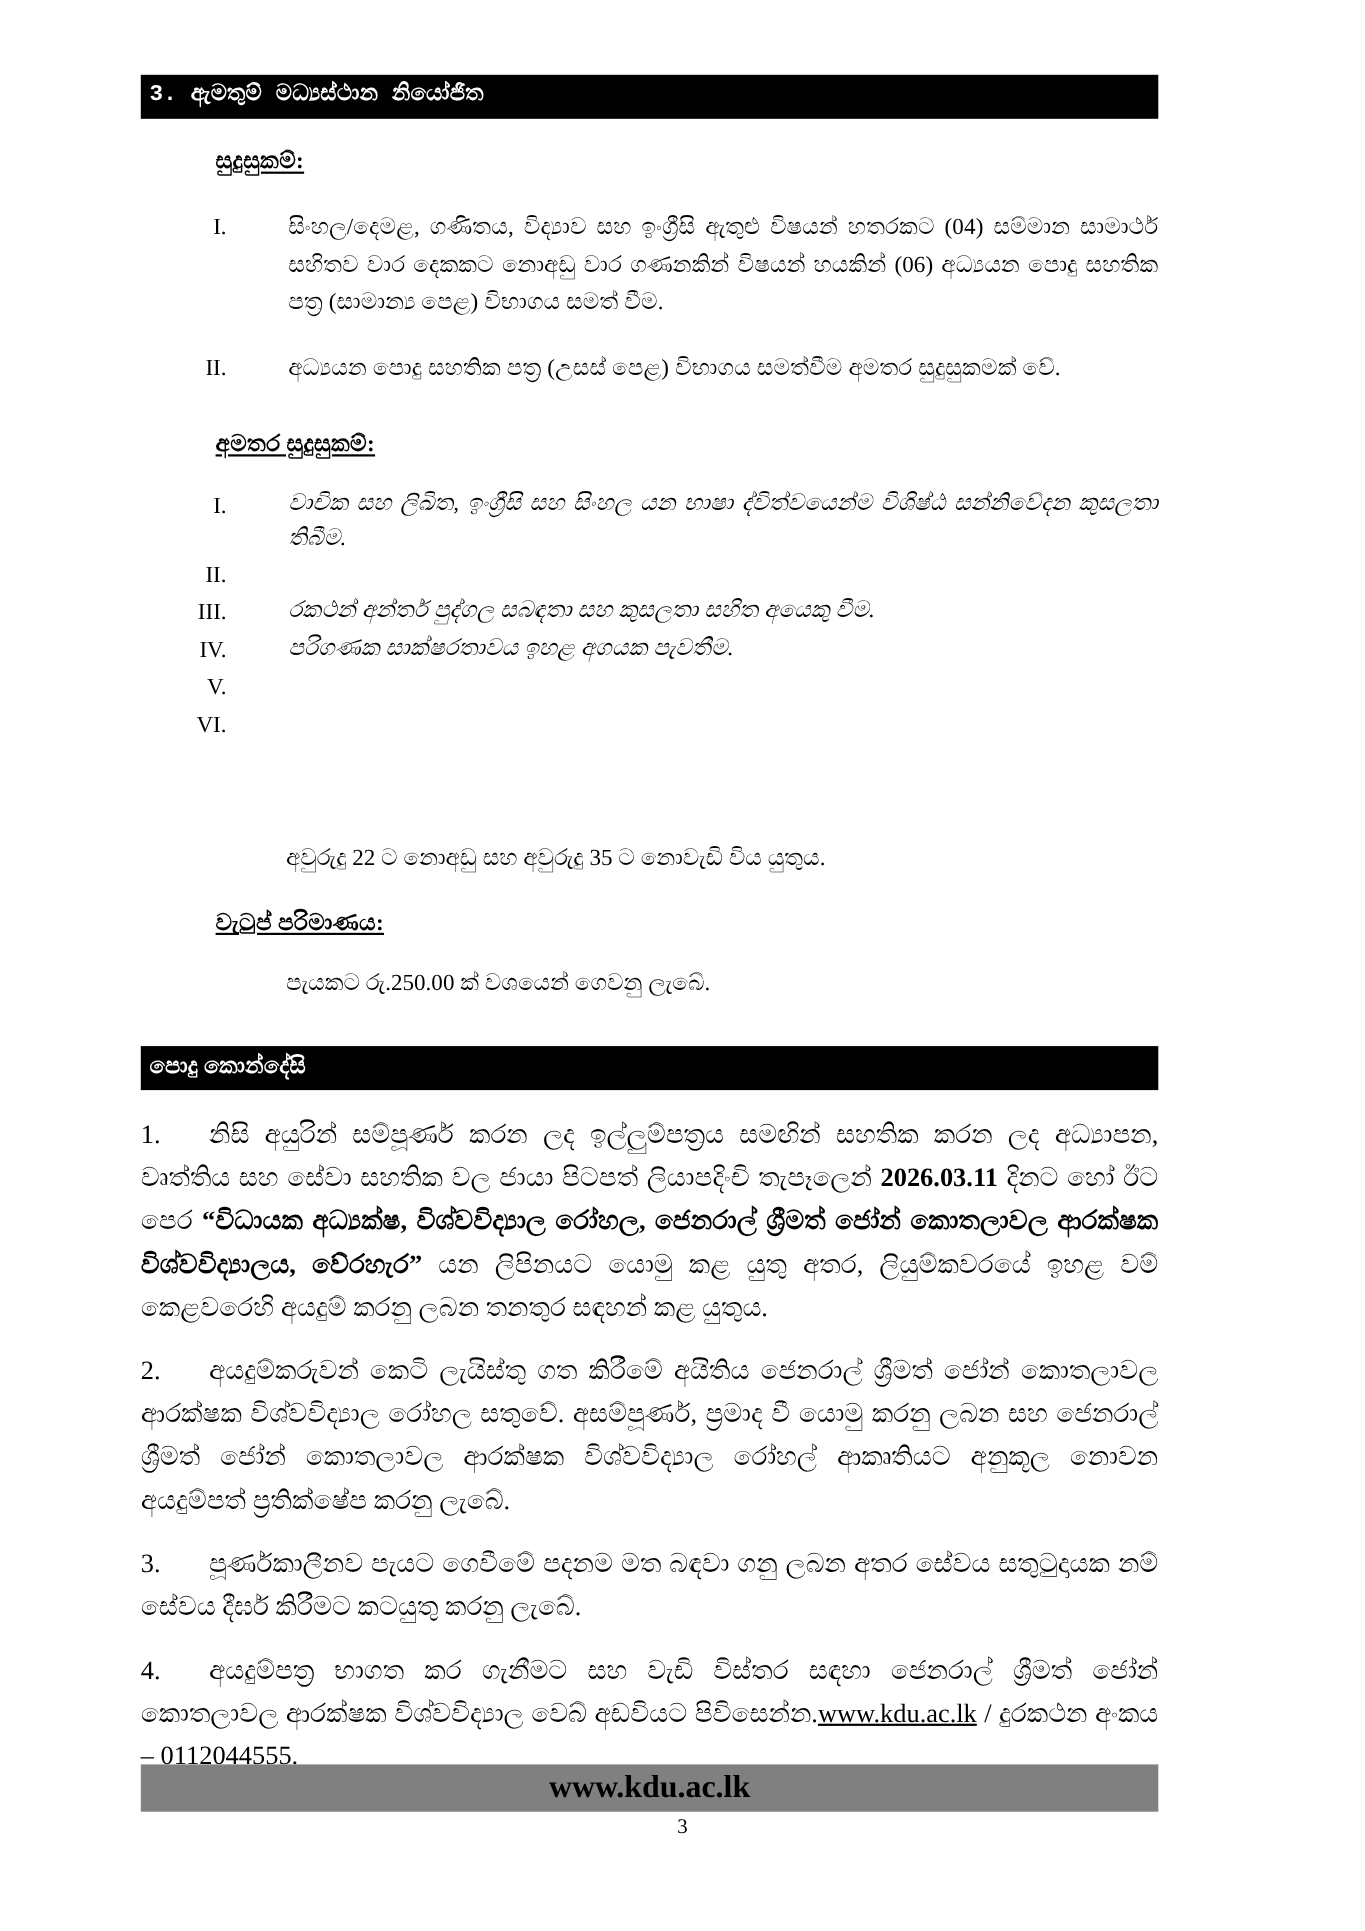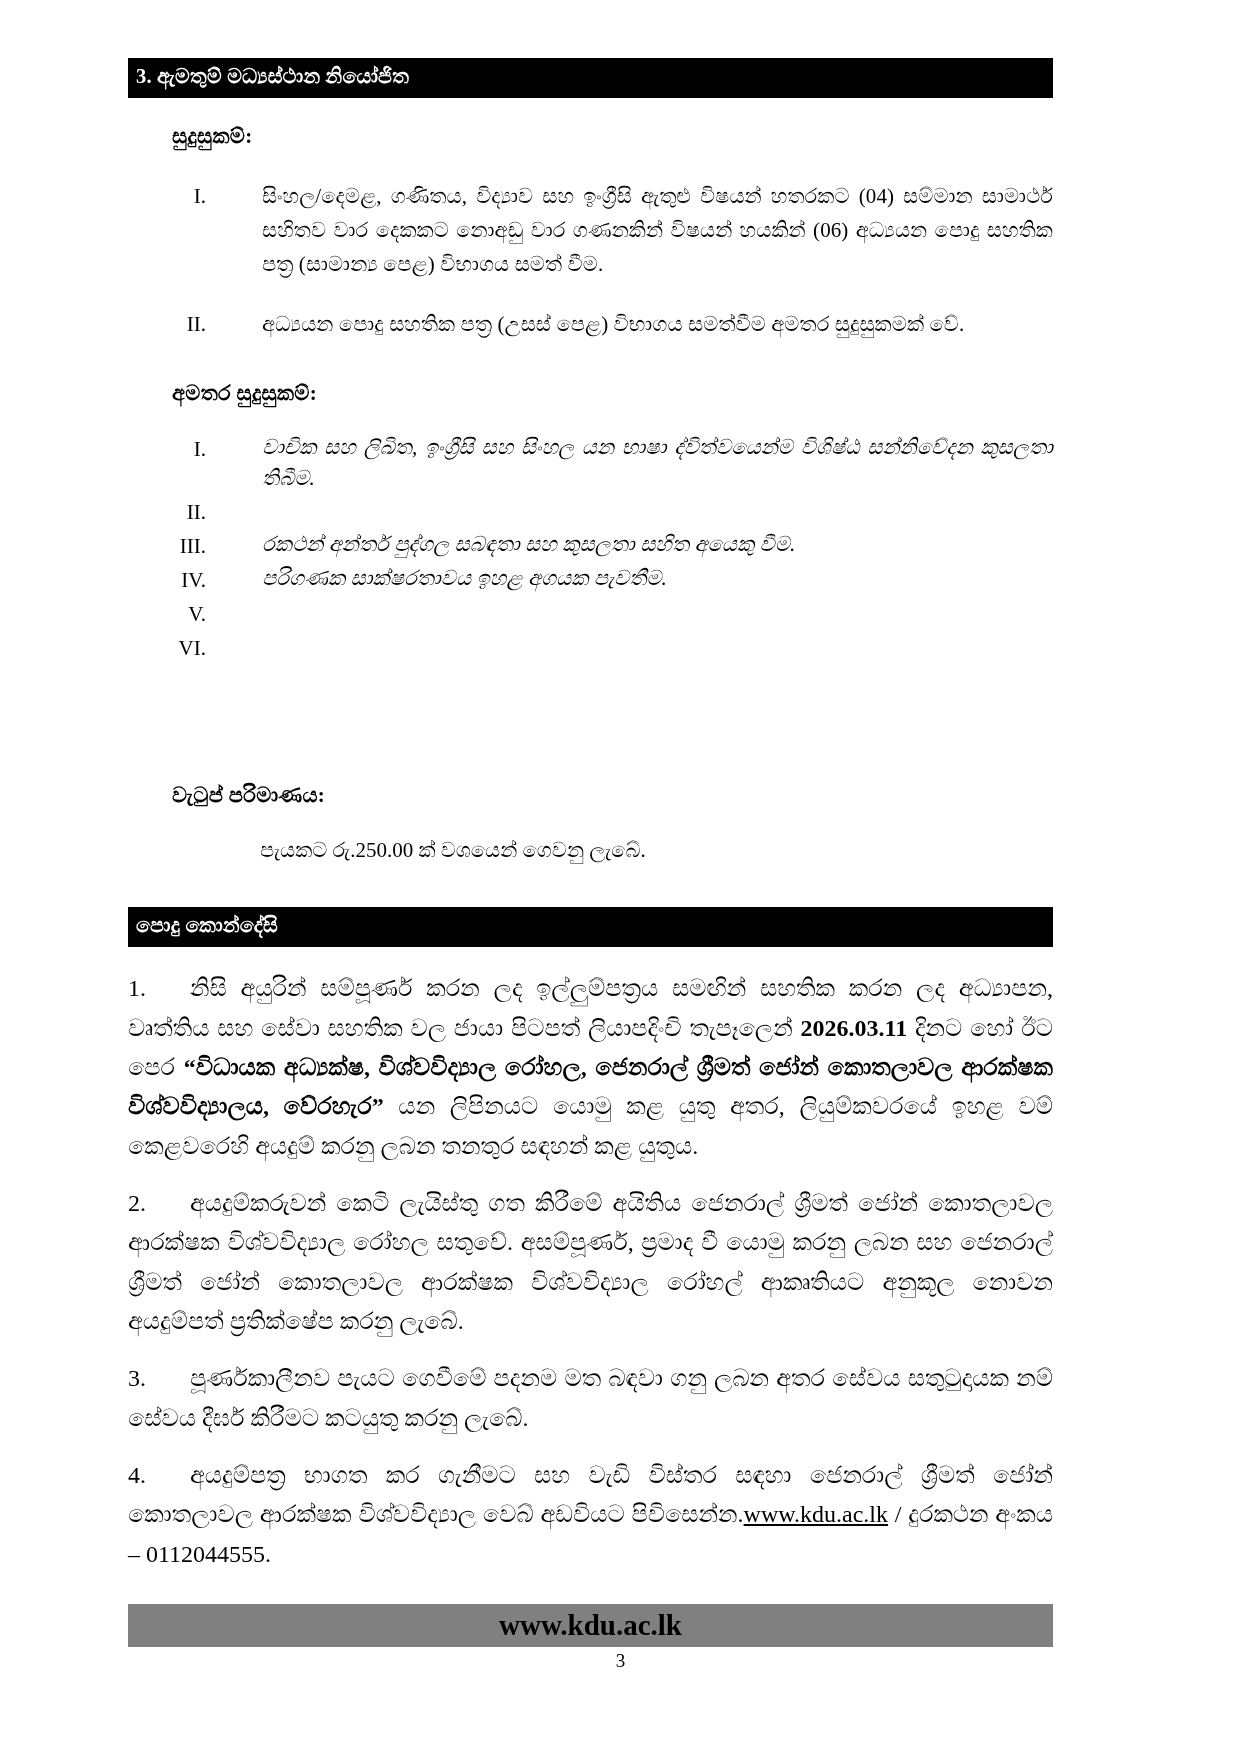--- a/index.html
+++ b/index.html
@@ -32,28 +32,29 @@
   
   .banner {
     background: #000000;
     color: #ffffff;
     font-weight: bold;
     font-size: 20.5px;
     line-height: 1.45;
     padding: 4px 8px 6px 8px;
     letter-spacing: 0.2px;
   }
-  .banner-gap-top { margin-top: 0; }
+  .banner-gap-top { margin-top: 10px; font-family: Liberation Mono, monospace; }
 
   
   .subhead {
     font-weight: bold;
     font-size: 21px;
+    text-decoration: underline;
     text-underline-offset: 3px;
-    margin-left: 44px;
+    margin-left: 68px;
     letter-spacing: 0.3px;
   }
 
   
   .rlist {
     margin: 0;
     padding: 0;
     list-style: none;
   }
   .rlist li {
@@ -206,20 +207,21 @@
         <span class="rnum">VI.</span>
       </li>
     </ul>
 
     <div class="sp40"></div>
     <div class="sp22"></div>
 
 
     <div class="sp26"></div>
 
+    <div class="ipara">අවුරුදු 22 ට නොඅඩු සහ අවුරුදු 35 ට නොවැඩි විය යුතුය.</div>
 
     <div class="sp30"></div>
 
     <div class="subhead">වැටුප් පරිමාණය:</div>
 
     <div class="sp26"></div>
 
     <div class="ipara">පැයකට රු.250.00 ක් වශයෙන් ගෙවනු ලැබේ.</div>
 
     <div class="sp40"></div>

